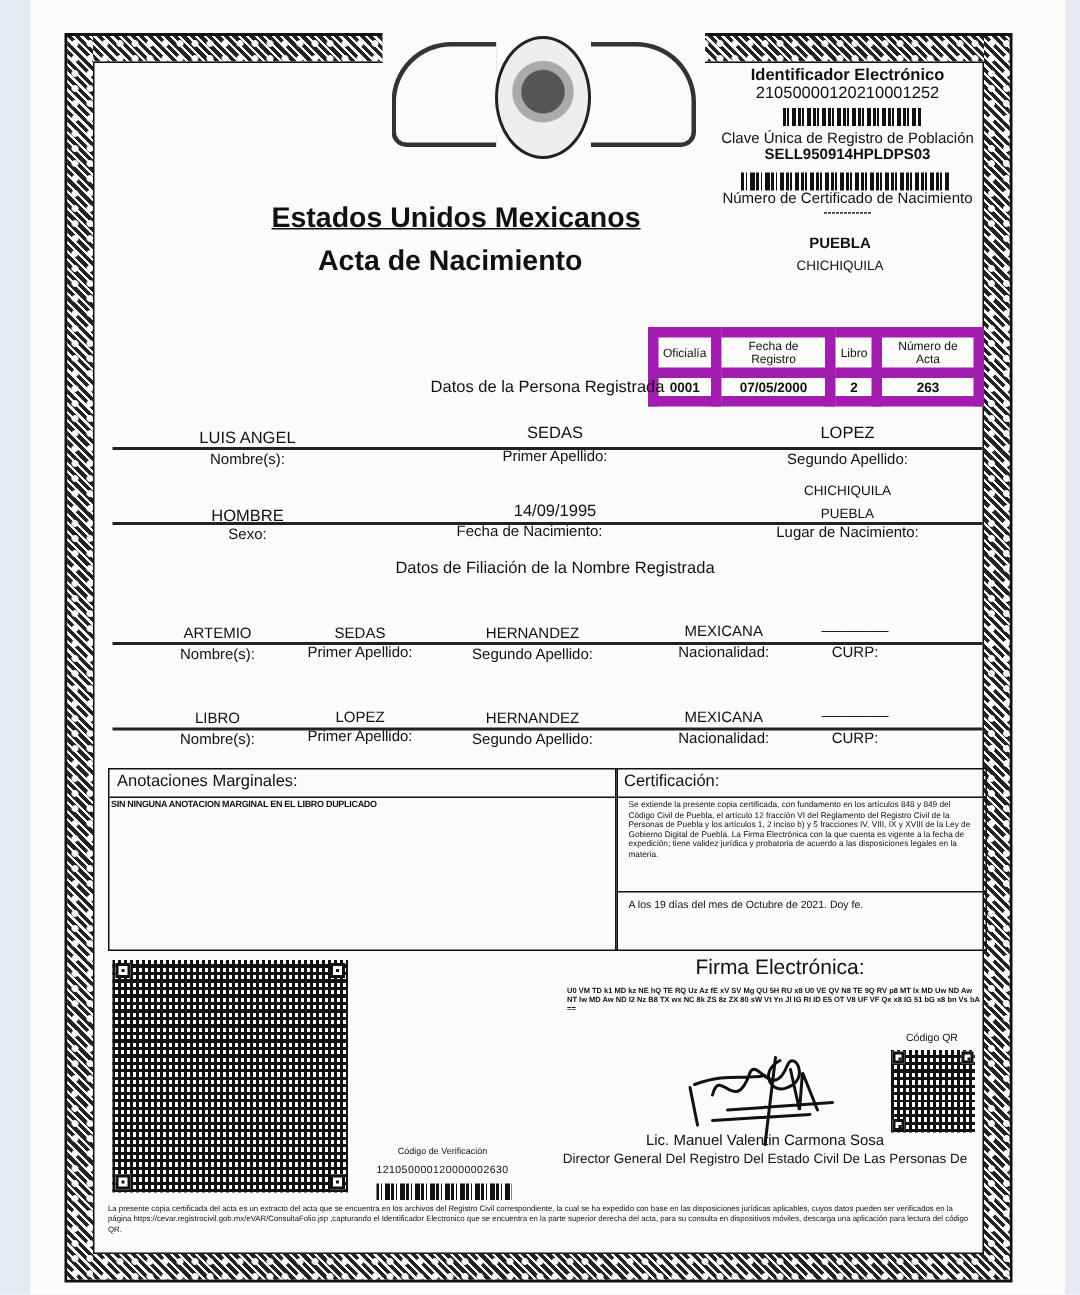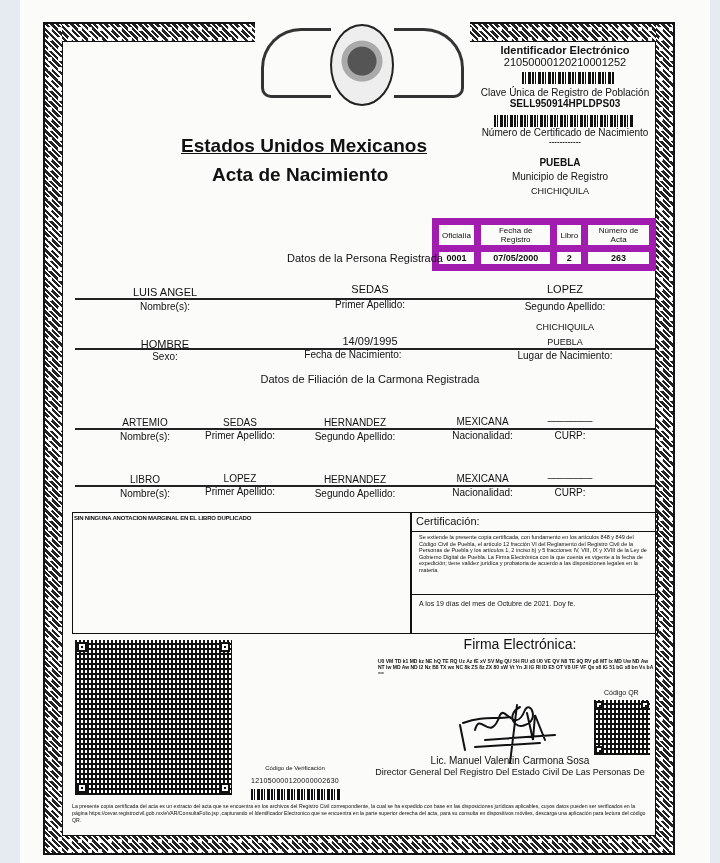--- a/index.html
+++ b/index.html
@@ -95,21 +95,20 @@
 <div class="abs center" style="left:460px;top:127px;width:210px;">
   <div style="font-size:10px;">Número de Certificado de Nacimiento</div>
   <div style="font-size:8px;font-weight:bold;line-height:8px;">------------</div>
 </div>
 
 <div class="abs h-title" style="left:181px;top:135px;text-decoration:underline;">Estados Unidos Mexicanos</div>
 <div class="abs h-title" style="left:212px;top:164px;">Acta de Nacimiento</div>
 
 <div class="abs center small" style="left:460px;top:156px;width:200px;line-height:14px;">
   <div style="font-weight:bold;">PUEBLA</div>
-  <div>Municipio de Registro</div>
   <div style="font-size:9px;">CHICHIQUILA</div>
 </div>
 <table class="reg abs" style="left:432px;top:218px;width:224px;">
   <tbody>
       <tr>
     <td>Oficialía</td>
     <td>Fecha de Registro</td>
     <td>Libro</td>
     <td>Número de Acta</td>
   </tr>
@@ -134,21 +133,21 @@
 
 <div class="abs center" style="left:490px;top:322px;width:150px;font-size:9px;">CHICHIQUILA</div>
 <div class="abs center" style="left:490px;top:337px;width:150px;font-size:9px;">PUEBLA</div>
 <div class="abs center" style="left:100px;top:338px;width:130px;font-size:11px;">HOMBRE</div>
 <div class="abs center" style="left:300px;top:335px;width:140px;font-size:11px;">14/09/1995</div>
 <div class="line" style="left:75px;top:348px;width:580px;"></div>
 <div class="abs center small" style="left:100px;top:351px;width:130px;">Sexo:</div>
 <div class="abs center small" style="left:283px;top:349px;width:140px;">Fecha de Nacimiento:</div>
 <div class="abs center small" style="left:490px;top:350px;width:150px;">Lugar de Nacimiento:</div>
 
-<div class="abs center" style="left:220px;top:373px;width:300px;font-size:11px;">Datos de Filiación de la Carmona Registrada</div>
+<div class="abs center" style="left:220px;top:373px;width:300px;font-size:11px;">Datos de Filiación de la Nombre Registrada</div>
 
 <div class="abs center small" style="left:105px;top:417px;width:80px;">ARTEMIO</div>
 <div class="abs center small" style="left:195px;top:417px;width:90px;">SEDAS</div>
 <div class="abs center small" style="left:305px;top:417px;width:100px;">HERNANDEZ</div>
 <div class="abs center small" style="left:435px;top:416px;width:95px;">MEXICANA</div>
 <div class="abs center small" style="left:540px;top:411px;width:60px;">________</div>
 <div class="line" style="left:75px;top:428px;width:580px;"></div>
 <div class="abs center small" style="left:105px;top:431px;width:80px;">Nombre(s):</div>
 <div class="abs center small" style="left:195px;top:430px;width:90px;">Primer Apellido:</div>
 <div class="abs center small" style="left:305px;top:431px;width:100px;">Segundo Apellido:</div>
@@ -161,20 +160,21 @@
 <div class="abs center small" style="left:435px;top:473px;width:95px;">MEXICANA</div>
 <div class="abs center small" style="left:540px;top:468px;width:60px;">________</div>
 <div class="line" style="left:75px;top:485px;width:580px;"></div>
 <div class="abs center small" style="left:105px;top:488px;width:80px;">Nombre(s):</div>
 <div class="abs center small" style="left:195px;top:486px;width:90px;">Primer Apellido:</div>
 <div class="abs center small" style="left:305px;top:488px;width:100px;">Segundo Apellido:</div>
 <div class="abs center small" style="left:435px;top:487px;width:95px;">Nacionalidad:</div>
 <div class="abs center small" style="left:540px;top:487px;width:60px;">CURP:</div>
 
 <div class="box" style="left:72px;top:512px;width:340px;height:122px;">
+  <div style="font-size:11px;padding:2px 5px;border-bottom:1.5px solid #111;height:14px;">Anotaciones Marginales:</div>
   <div style="font-size:6px;font-weight:bold;padding:2px 1px;letter-spacing:-0.2px;">SIN NINGUNA ANOTACION MARGINAL EN EL LIBRO DUPLICADO</div>
 </div>
 
 <div class="box" style="left:410px;top:512px;width:248px;height:122px;">
   <div style="font-size:11px;padding:2px 5px;border-bottom:1.5px solid #111;height:14px;">Certificación:</div>
   <div style="font-size:5.5px;line-height:6.5px;padding:2px 8px;height:58px;overflow:hidden;border-bottom:1.5px solid #111;">Se extiende la presente copia certificada, con fundamento en los artículos 848 y 849 del Código Civil de Puebla, el artículo 12 fracción VI del Reglamento del Registro Civil de la Personas de Puebla y los artículos 1, 2 inciso b) y 5 fracciones IV, VIII, IX y XVIII de la Ley de Gobierno Digital de Puebla. La Firma Electrónica con la que cuenta es vigente a la fecha de expedición; tiene validez jurídica y probatoria de acuerdo a las disposiciones legales en la materia.</div>
   <div style="font-size:7px;padding:5px 8px;">A los  19  días del mes de  Octubre  de  2021. Doy fe.</div>
 </div>
 
 <div class="qr" style="left:75px;top:640px;width:157px;height:155px;">

